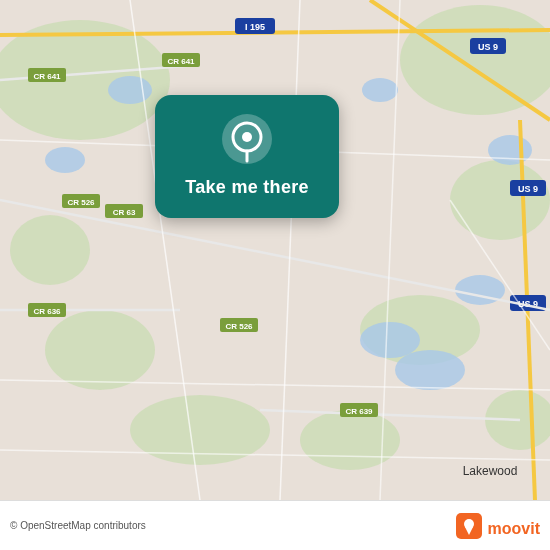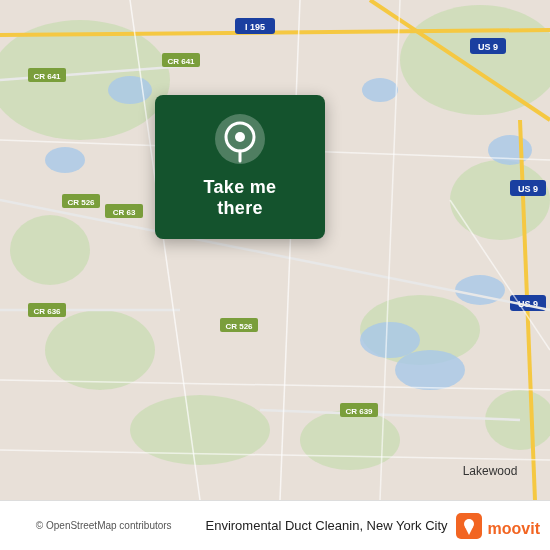--- a/index.html
+++ b/index.html
@@ -24,23 +24,23 @@
     #map-svg {
       width: 100%;
       height: 100%;
     }
 
     
     #popup-card {
       position: absolute;
       top: 95px;
       left: 155px;
-      width: 170px;
-      background-color: #14532d;
-      border-radius: 8px;
+      width: 184px;
+      background-color: #0f766e;
+      border-radius: 16px;
       display: flex;
       flex-direction: column;
       align-items: center;
       padding: 18px 20px 16px;
       box-shadow: 0 4px 16px rgba(0,0,0,0.3);
     }
 
     #location-pin-icon {
       width: 52px;
       height: 52px;
@@ -60,22 +60,21 @@
 
     
     #bottom-bar {
       width: 550px;
       height: 50px;
       background: white;
       display: flex;
       align-items: center;
       padding: 0 10px;
       border-top: 1px solid #ddd;
-      gap: 8px;
-      text-align: center;
+      gap: 14px;
     }
 
     #copyright-text {
       font-size: 10px;
       color: #555;
       flex: 1;
     }
 
     #business-name {
       font-size: 13px;
@@ -184,21 +183,20 @@
       <circle cx="26" cy="24" r="14" fill="none" stroke="white" stroke-width="3"></circle>
       <circle cx="26" cy="24" r="5" fill="white"></circle>
       <line x1="26" y1="38" x2="26" y2="48" stroke="white" stroke-width="3" stroke-linecap="round"></line>
     </svg>
     <button id="take-me-there-btn">Take me there</button>
   </div>
 </div>
 
 <div id="bottom-bar">
   <span id="copyright-text">© OpenStreetMap contributors</span>
-  <span id="business-name">Enviromental Duct Cleanin, New York City</span>
   <div id="bottom-right">
     <svg id="moovit-icon" viewBox="0 0 26 26" xmlns="http://www.w3.org/2000/svg">
       <rect width="26" height="26" rx="5" fill="#f26522"></rect>
       <circle cx="13" cy="11" r="5" fill="white"></circle>
       <polygon points="9,14 17,14 13,22" fill="white"></polygon>
     </svg>
     <span id="moovit-text">moovit</span>
   </div>
 </div>
 

